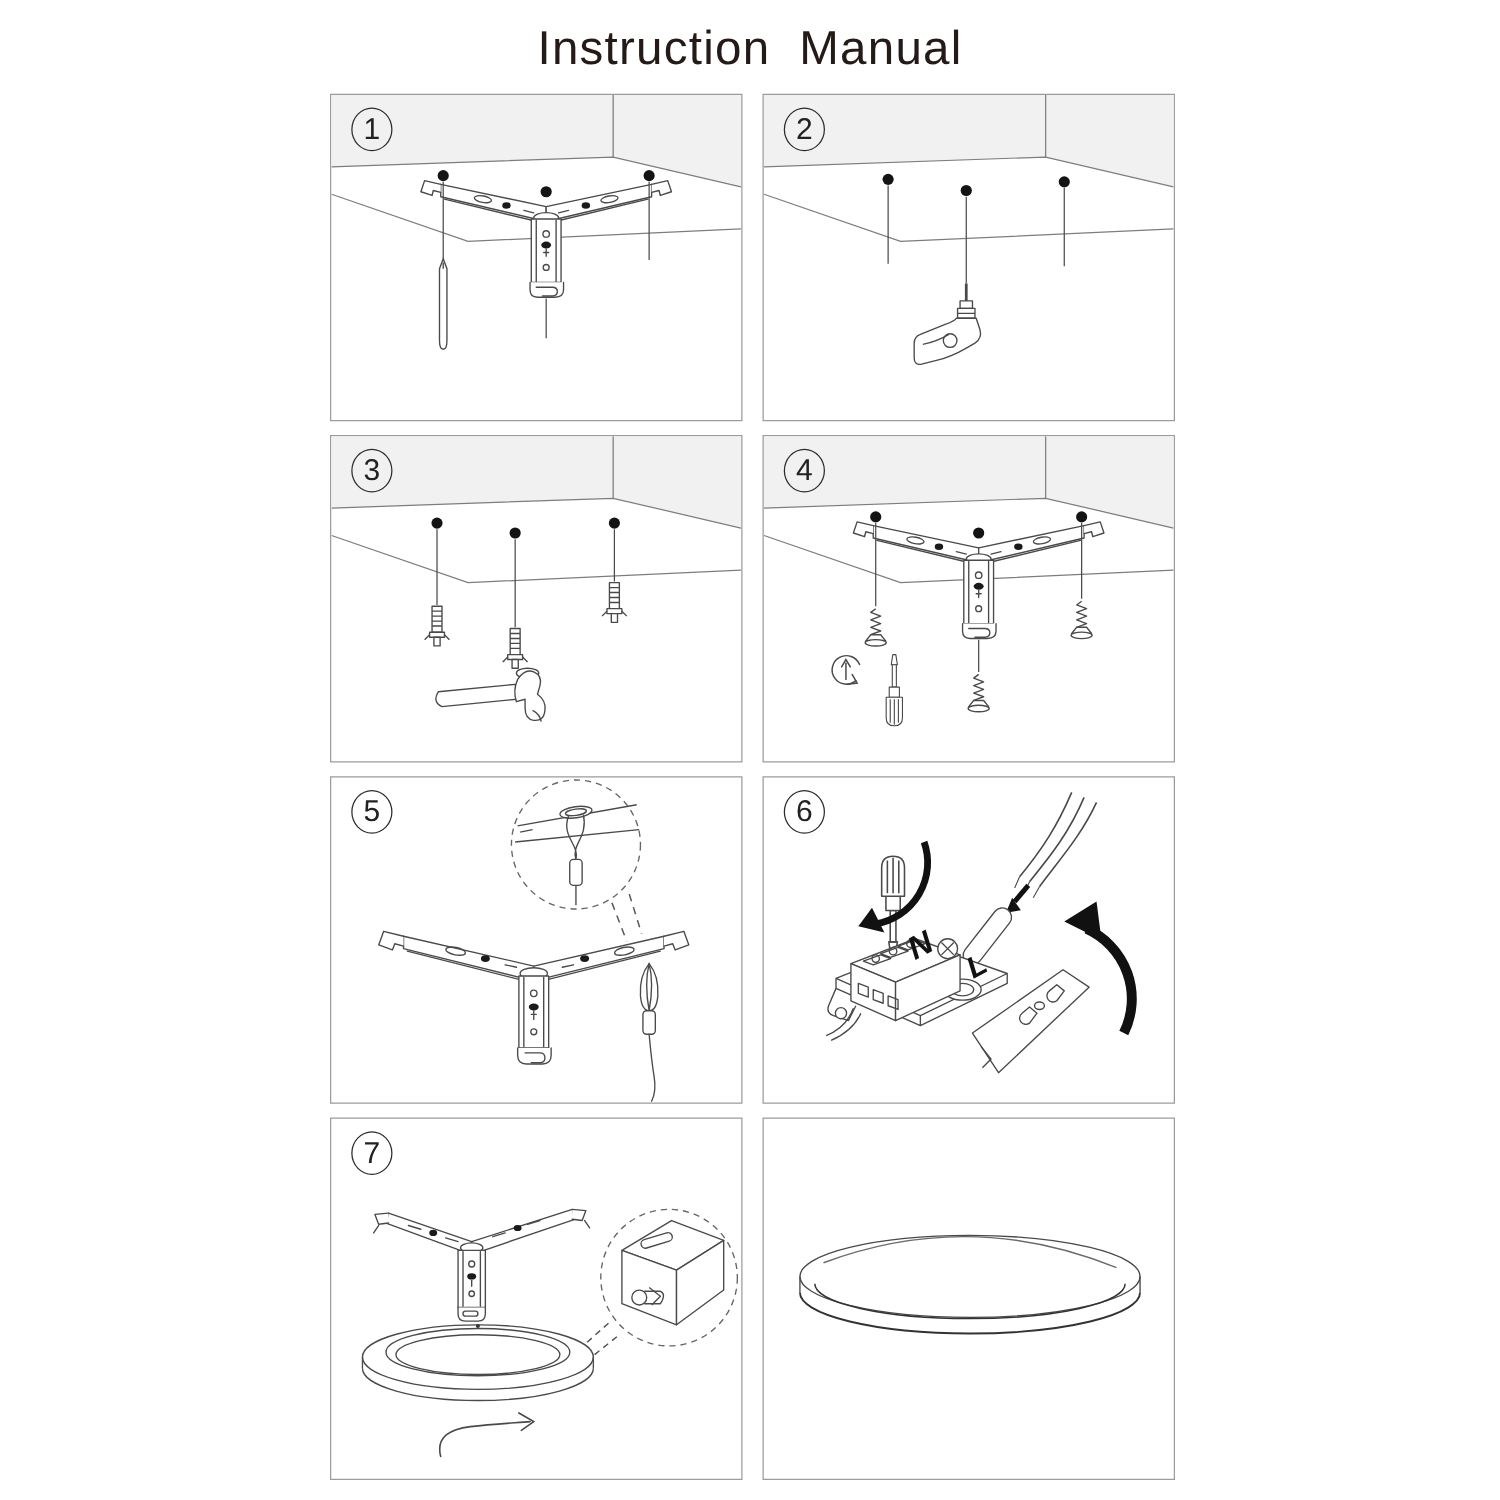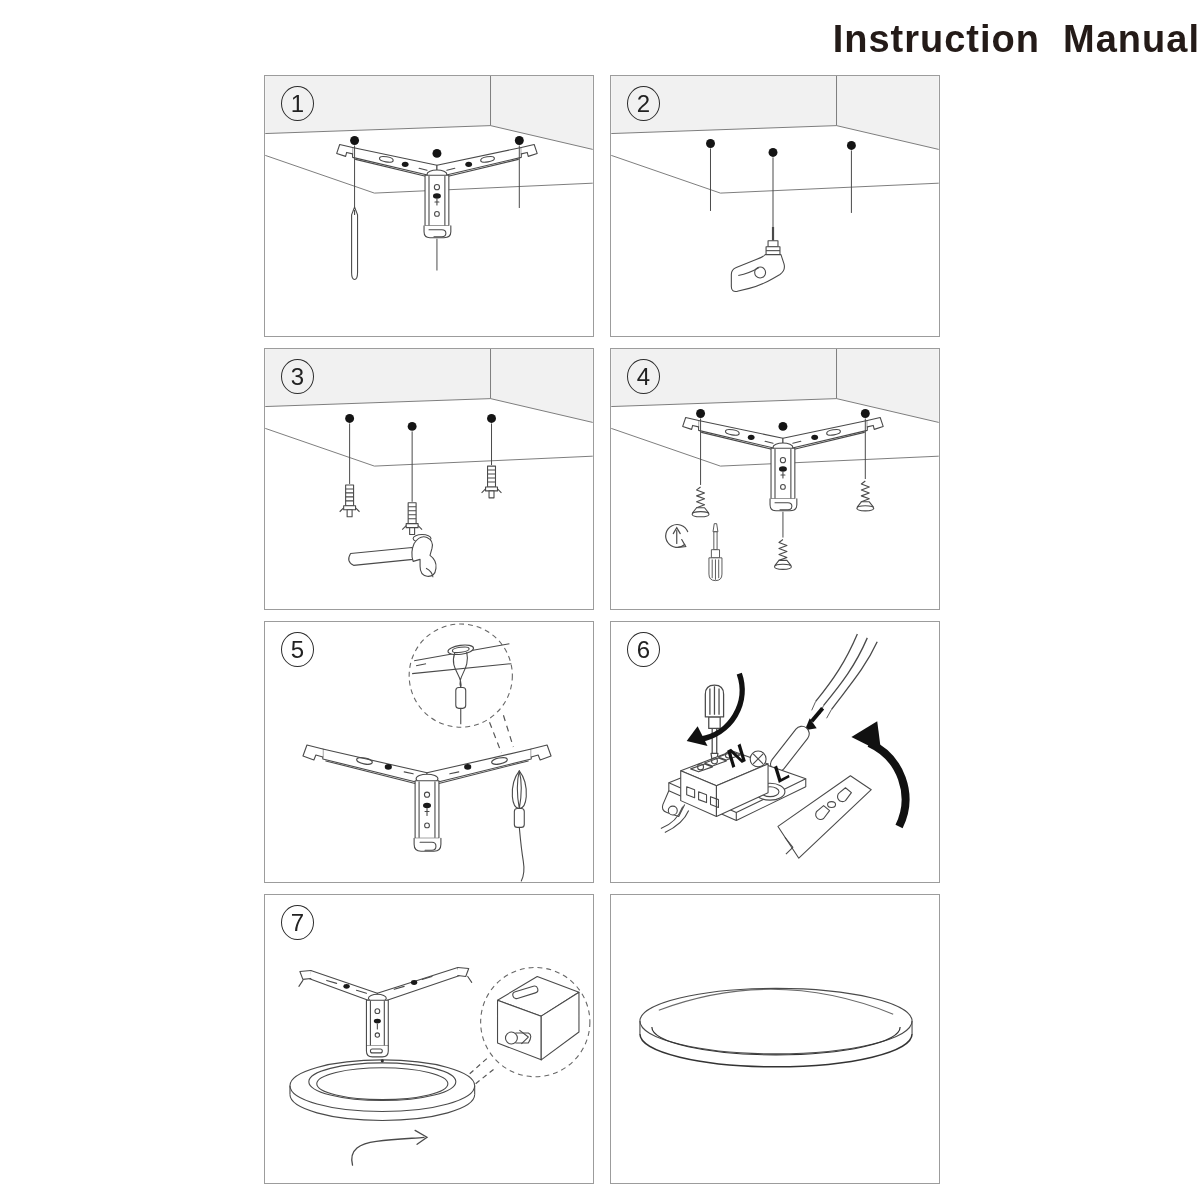--- a/index.html
+++ b/index.html
@@ -1,17 +1,17 @@
 <!DOCTYPE html>
 <html><head>
 <meta charset="utf-8">
 <style>
   html,body{margin:0;padding:0;}
   body{width:1200px;height:1200px;position:relative;background:#fff;font-family:"Liberation Sans",sans-serif;}
-  .title{position:absolute;top:18px;left:0;width:100%;text-align:right;font-size:38px;color:#241b18;letter-spacing:1px;white-space:pre;font-weight:bold;}
+  .title{position:absolute;top:18px;left:0;width:100%;text-align:center;font-size:38px;color:#241b18;letter-spacing:1px;white-space:pre;}
   .grid{position:absolute;left:264px;top:75px;display:grid;grid-template-columns:330px 330px;grid-template-rows:262px 262px 262px 290px;column-gap:16px;row-gap:11px;}
   .panel{border:1px solid #9c9c9c;position:relative;background:#fff;box-sizing:border-box;}
   .panel svg{display:block;width:100%;height:100%;}
   .badge{position:absolute;top:10px;left:16px;width:31px;height:33px;border:1.6px solid #2c2c2c;border-radius:50%;display:flex;align-items:center;justify-content:center;font-size:24px;color:#222;background:transparent;}
   .defs{position:absolute;width:0;height:0;overflow:hidden;}
 </style>
 </head>
 <body>
 
 <svg class="defs" aria-hidden="true">

